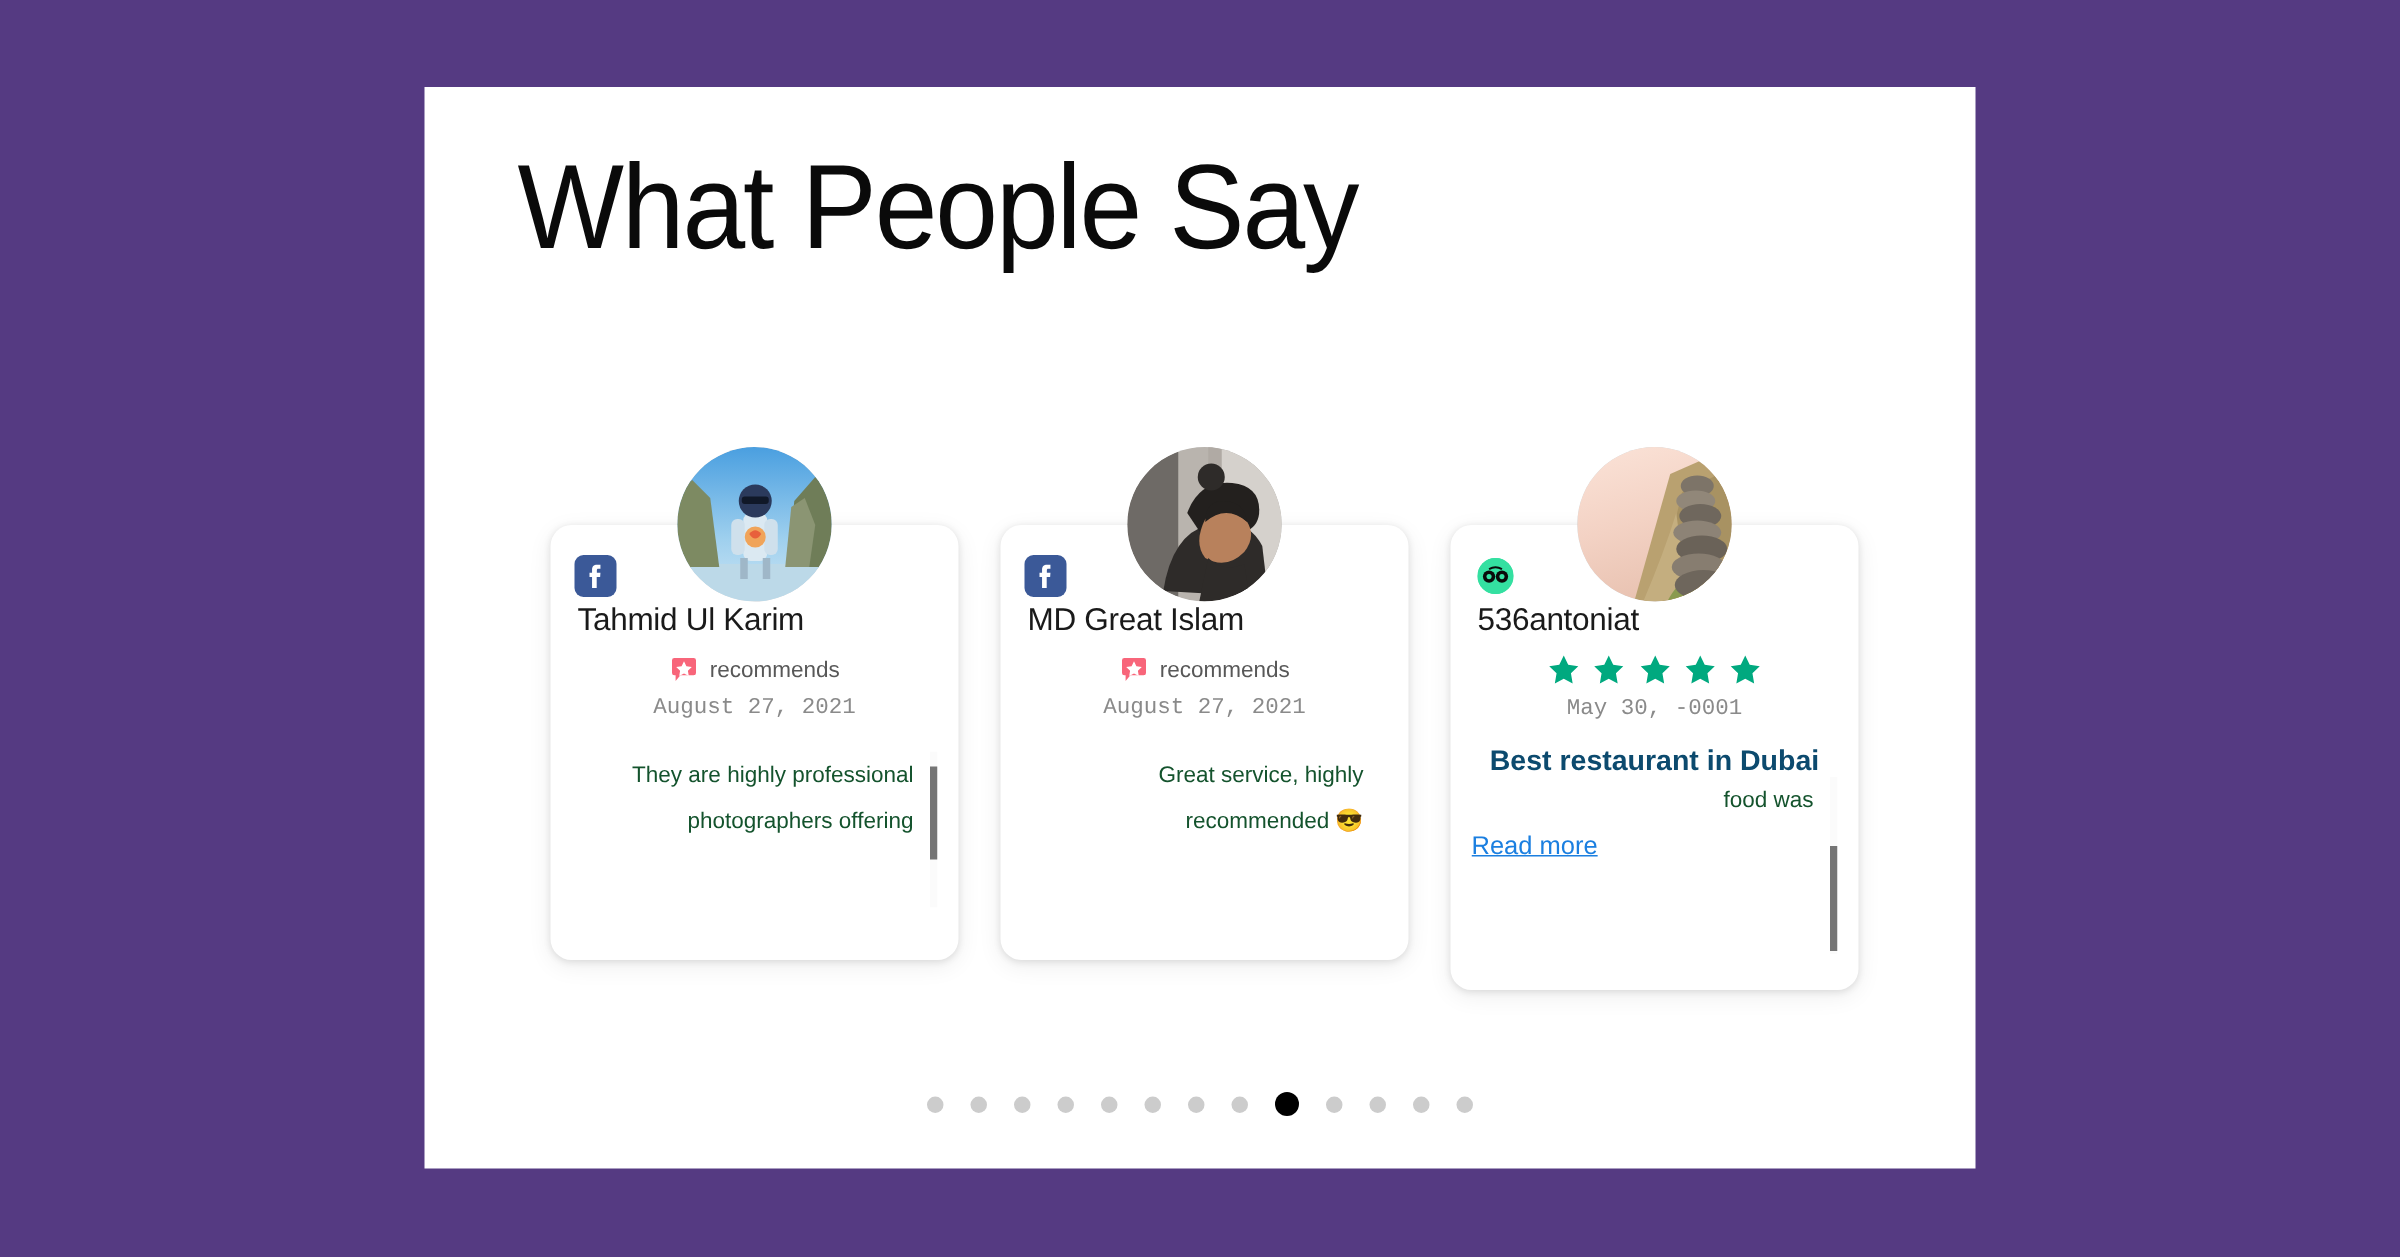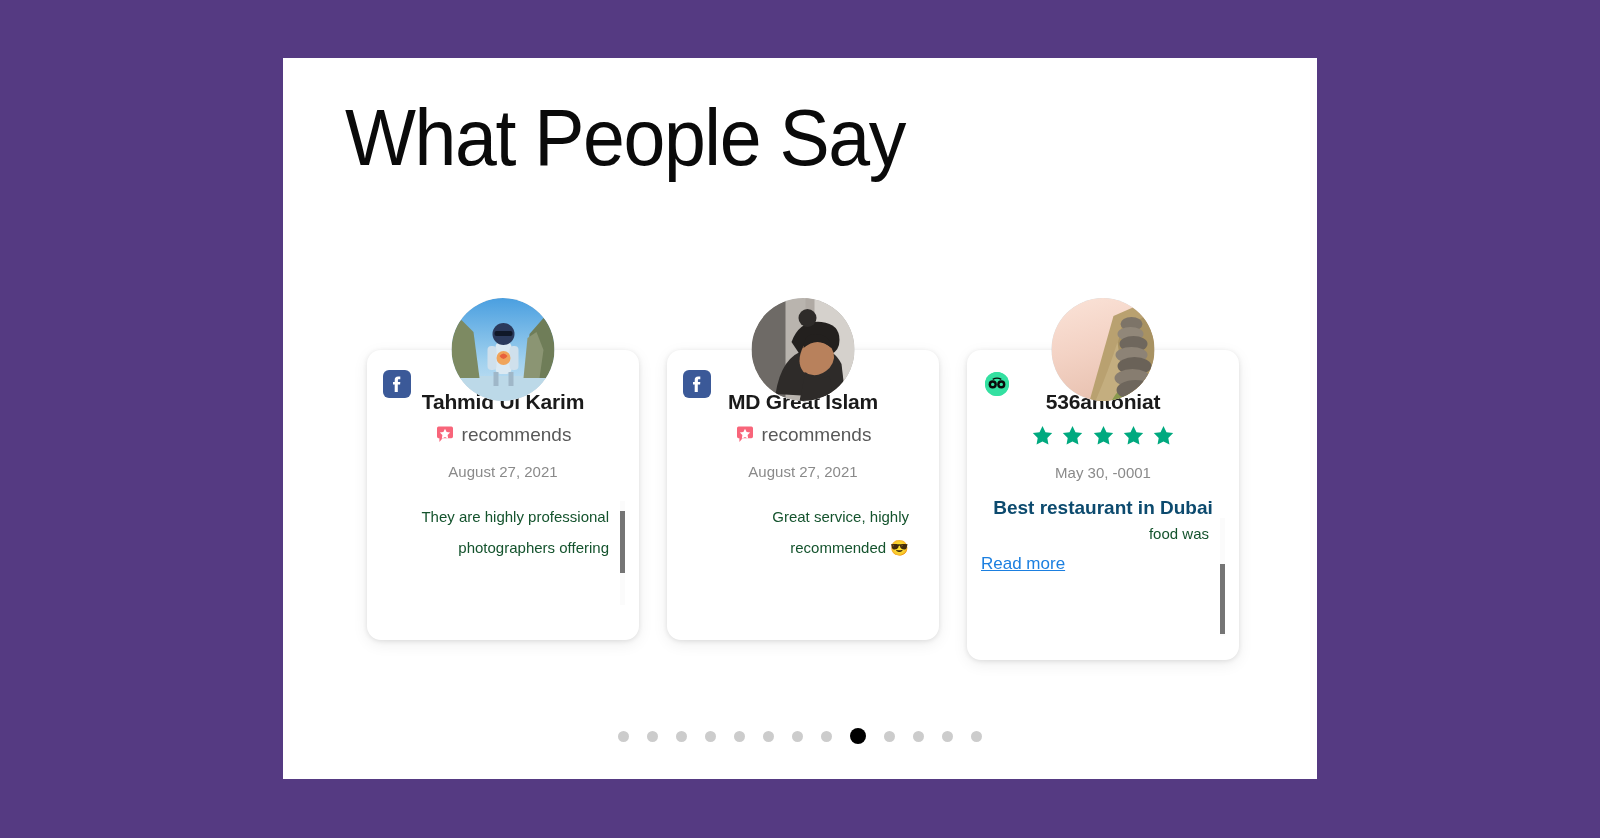--- a/index.html
+++ b/index.html
@@ -119,63 +119,63 @@
     width: 103px;
     height: 103px;
     border-radius: 50%;
     overflow: hidden;
     background: #d8d8d8;
   }
   .avatar svg { display: block; }
 
   
   .reviewer-name {
-    margin-top: 32px;
-    text-align: center;
+    margin-top: 44px;
     font-size: 21px;
     line-height: 40px;
-    font-weight: bold;
+    font-weight: normal;
     color: #1a1a1a;
     letter-spacing: -0.2px;
     padding: 0 4px;
   }
 
   
   .recommends-row {
     display: flex;
     align-items: center;
     justify-content: center;
     gap: 7px;
     margin-top: 1px;
     height: 24px;
   }
   .recommend-icon { width: 20px; height: 20px; display:block; }
   .recommends-text {
-    font-size: 19px;
+    font-size: 15px;
     color: #585858;
     line-height: 20px;
   }
 
   
   .stars {
     text-align: center;
     margin-top: 0px;
     height: 26px;
     line-height: 26px;
     letter-spacing: 1px;
   }
   .stars svg { vertical-align: middle; margin: 0 1px; }
 
   
   .review-date {
     text-align: center;
     font-size: 15px;
     color: #8a8a8a;
     line-height: 26px;
-    margin-top: 12px;
+    margin-top: 0;
+    font-family: Liberation Mono, monospace;
   }
 
   
   .review-title {
     text-align: center;
     font-size: 19px;
     font-weight: bold;
     line-height: 32px;
     color: #0c4a6e;
     margin-top: 6px;

